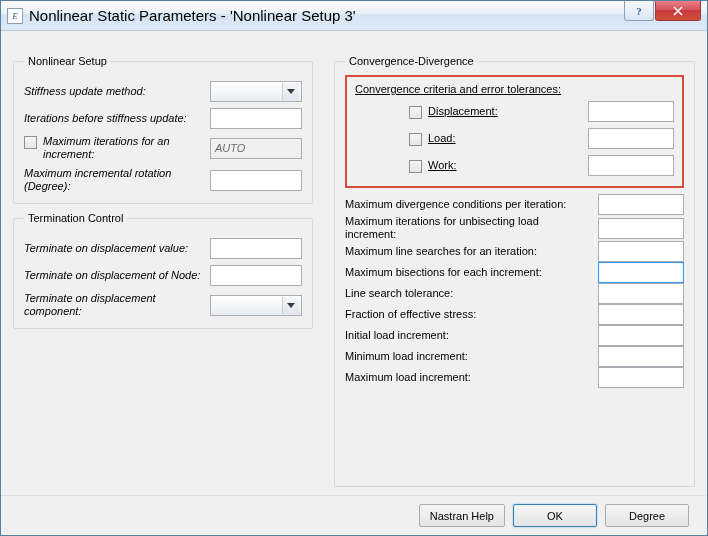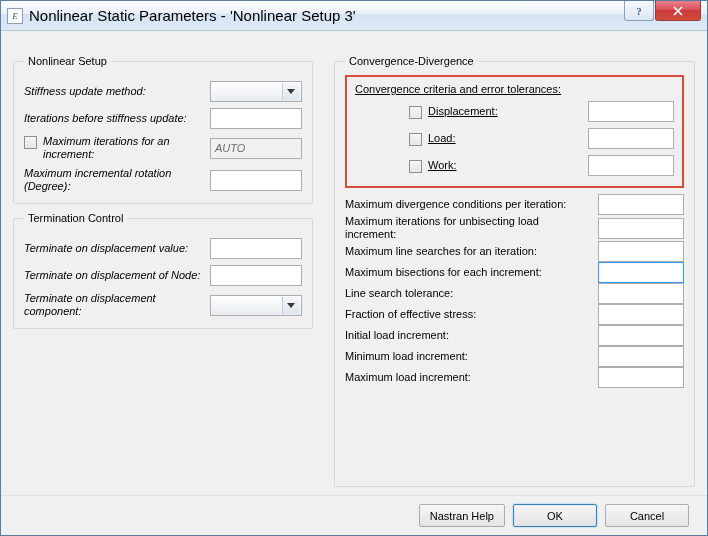--- a/index.html
+++ b/index.html
@@ -344,16 +344,16 @@
           <div class="textbox"></div>
         </div>
 
       </fieldset>
     </div>
   </div>
 
   <div class="button-bar">
     <div class="btn">Nastran Help</div>
     <div class="btn default">OK</div>
-    <div class="btn">Cancel</div>
+    <div class="btn">Degree</div>
   </div>
 
 </div>
 
 </body></html>

